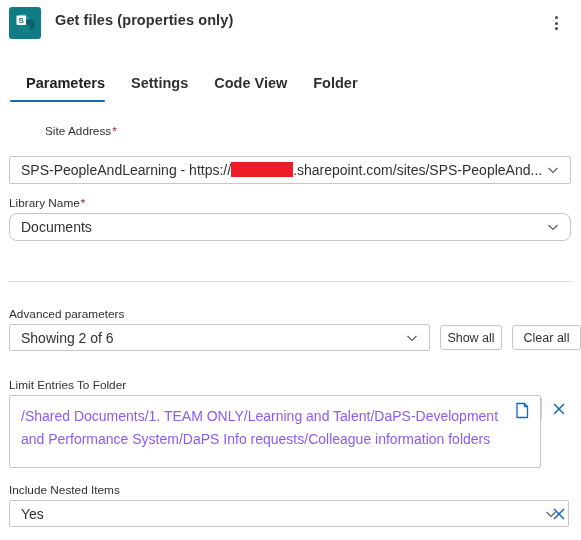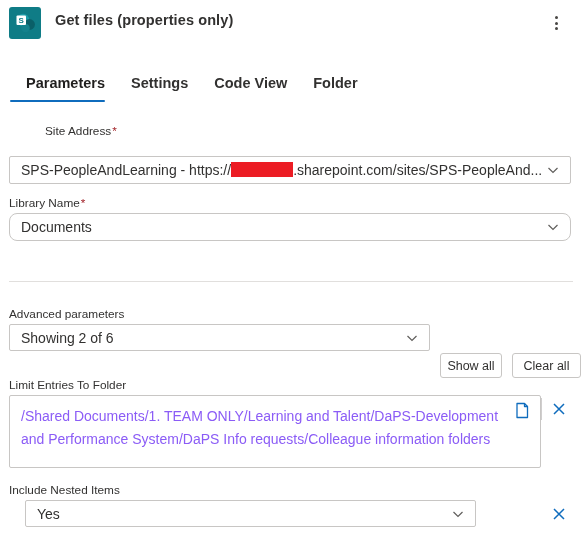--- a/index.html
+++ b/index.html
@@ -168,21 +168,20 @@
     border-radius: 3px;
     background: #ffffff;
     font-size: 12.5px;
     color: #323130;
     display: flex;
     align-items: center;
     justify-content: center;
     cursor: pointer;
     font-family: "Liberation Sans", sans-serif;
     white-space: nowrap;
-    margin-top: 28px;
   }
 
   
   .ctrl-multiline {
     position: absolute;
     box-sizing: border-box;
     border: 1px solid #c8c6c4;
     border-radius: 2px;
     background: #ffffff;
     padding: 9px 34px 8px 11px;
@@ -310,21 +309,21 @@
 <div class="vdiv" style="left:541px; top:398px; height:22px;"></div>
 
 <div class="inline-icon-btn" style="left:550px; top:400px; width:18px; height:18px;">
   <svg width="16" height="16" viewBox="0 0 16 16" aria-hidden="true">
     <path d="M3 3 L13 13 M13 3 L3 13" fill="none" stroke="#0f6cbd" stroke-width="1.5"></path>
   </svg>
 </div>
 
 <div class="field-label" style="left:9px; top:483px;text-align:center;">Include Nested Items</div>
 
-<div class="ctrl" style="left:9px; top:500px; width:451px; height:27px;margin-left:16px;">
+<div class="ctrl" style="left:9px; top:500px; width:560px; height:27px;">
   <div class="ctrl-text">Yes</div>
   <span class="chev">
     <svg width="12" height="12" viewBox="0 0 12 12">
         <path d="M1.5 4 L6 8.5 L10.5 4" fill="none" stroke="#605e5c" stroke-width="1.2"></path>
       </svg>
   </span>
 </div>
 
 <div class="inline-icon-btn" style="left:550px; top:505px; width:18px; height:18px;">
   <svg width="16" height="16" viewBox="0 0 16 16" aria-hidden="true">

